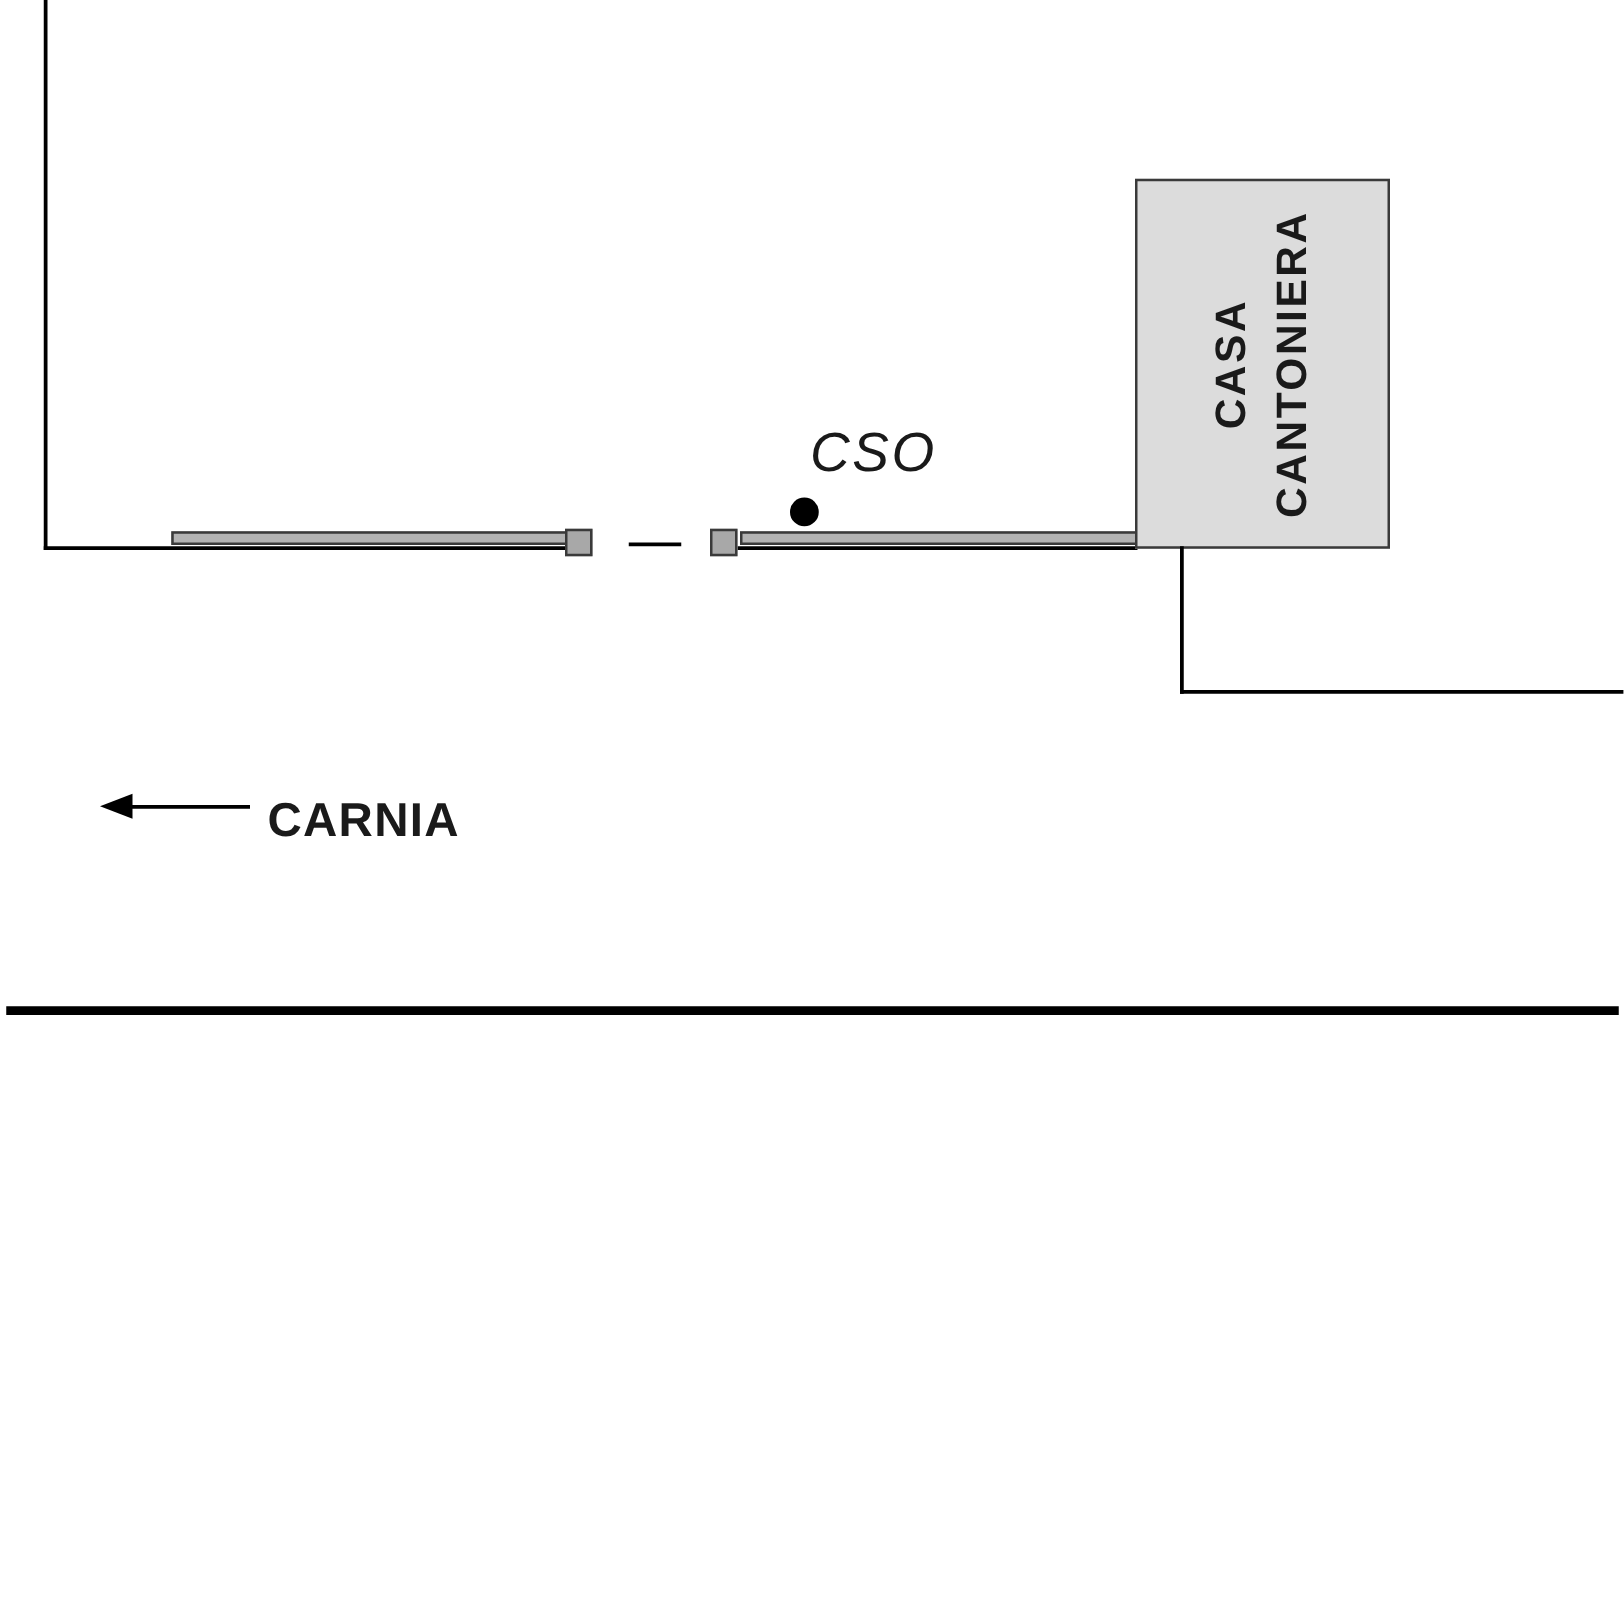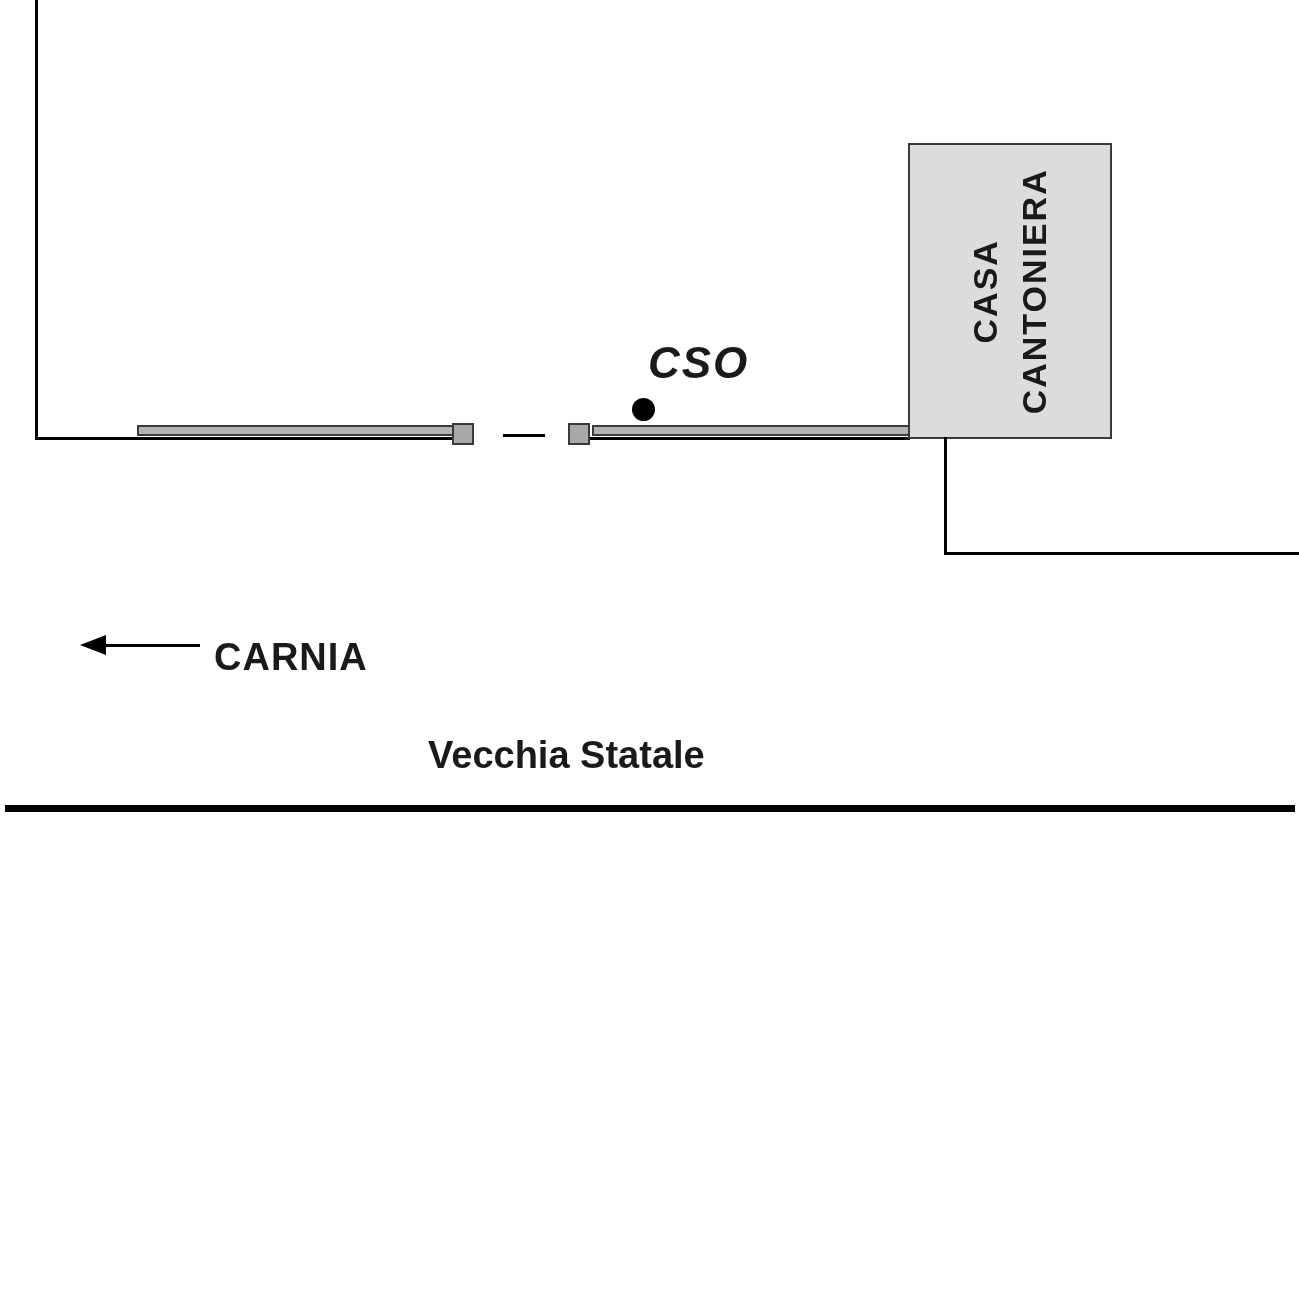--- a/index.html
+++ b/index.html
@@ -47,21 +47,21 @@
   .marker-dot {
     left: 632px; top: 398px;
     width: 23px; height: 23px;
     border-radius: 50%;
     background: #000000;
   }
   .marker-label {
     left: 648px; top: 338px;
     font-size: 44px;
     font-style: italic;
-    font-weight: 700;
+    font-weight: 400;
     color: #1a1a1a;
     letter-spacing: 2px;
   }
 
   
   .building {
     left: 908px; top: 143px;
     width: 200px; height: 292px;
     border: 2px solid #3a3a3a;
     display: flex;
@@ -137,16 +137,15 @@
     </div>
   </div>
 
   <div class="abs line step-v"></div>
   <div class="abs line step-h"></div>
 
   <div class="abs line arrow-shaft"></div>
   <div class="abs arrow-head"></div>
   <div class="abs direction-label">CARNIA</div>
 
-  <div class="abs road-label">Vecchia Statale</div>
   <div class="abs line road-line"></div>
 
 </div>
 
 </body></html>

